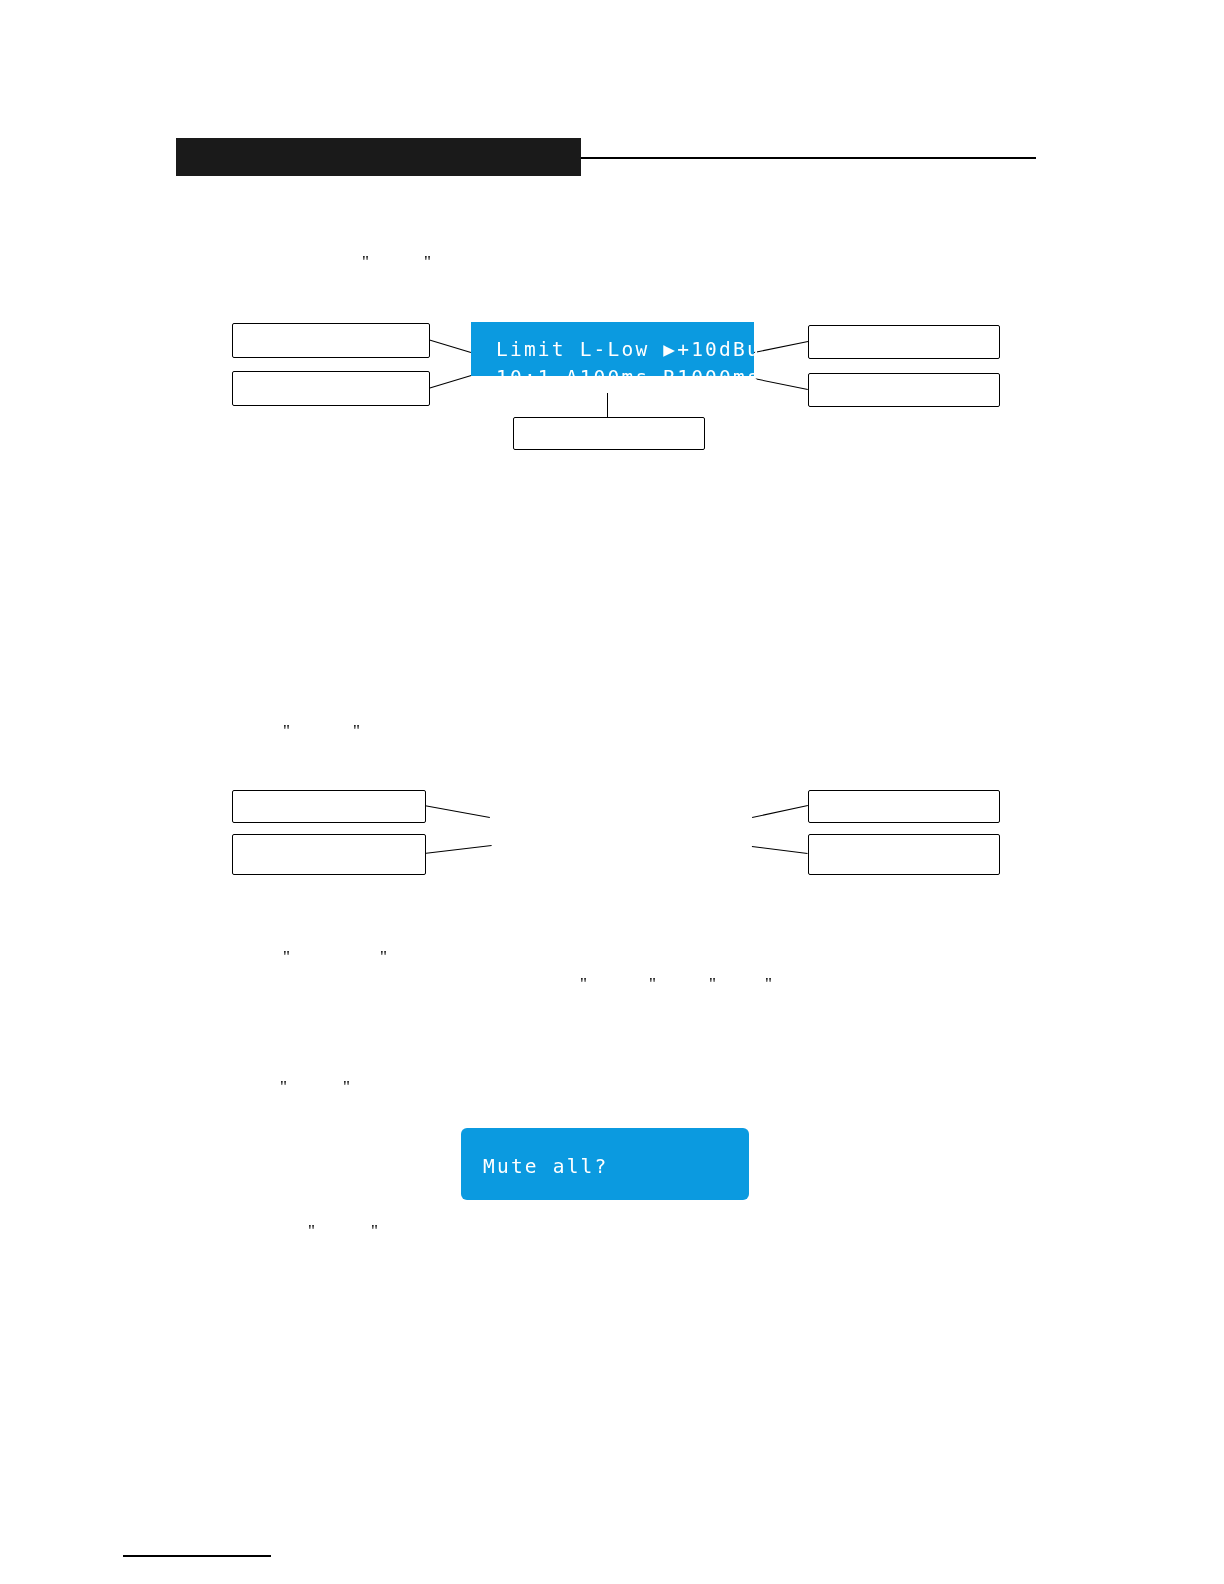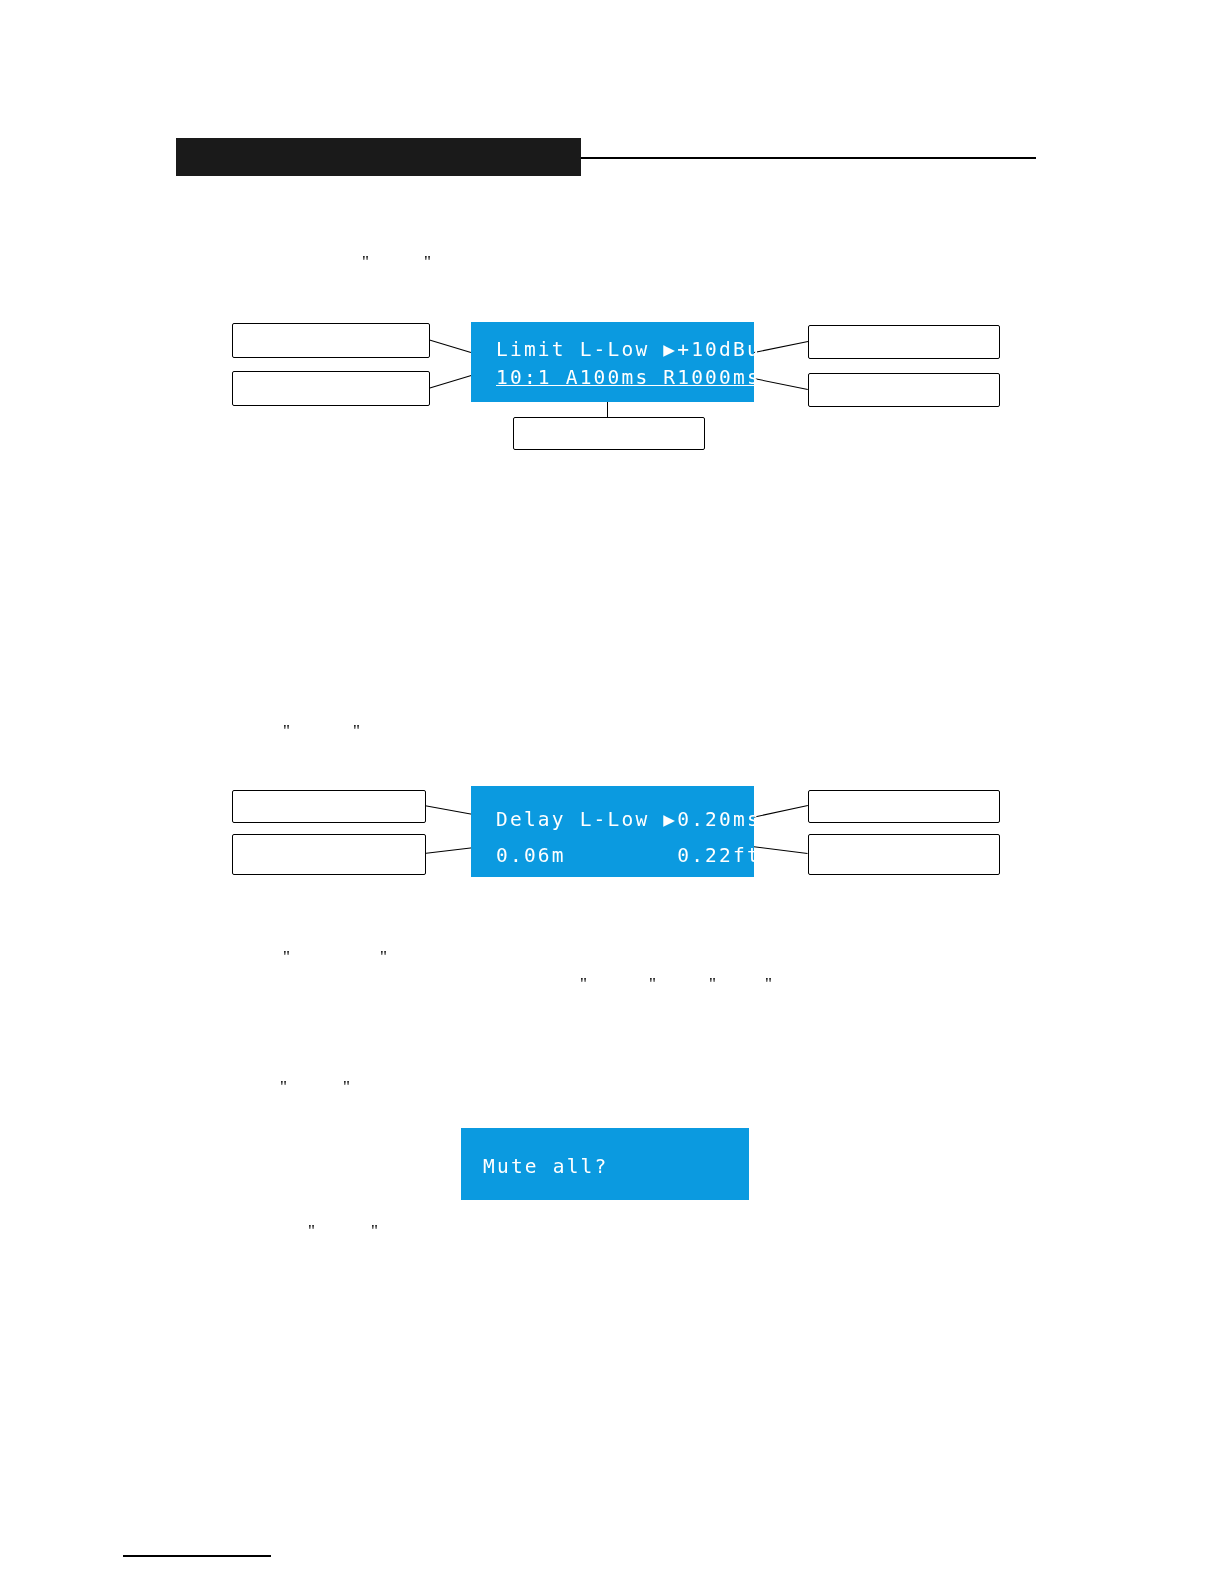--- a/index.html
+++ b/index.html
@@ -56,21 +56,21 @@
     background: #0b9ae0;
     color: #ffffff;
     font-family: "DejaVu Sans Mono", monospace;
     white-space: pre;
     letter-spacing: 2.2px;
   }
   #lcd-limit {
     left: 471px;
     top: 322px;
     width: 283px;
-    height: 80px;
+    height: 54px;
     font-size: 19.5px;
   }
   #lcd-limit .lcd-line1 { position: absolute; left: 25px; top: 16px; }
   #lcd-limit .lcd-line2 { position: absolute; left: 25px; top: 44px; text-decoration: underline; }
 
   #lcd-delay {
     left: 471px;
     top: 786px;
     width: 283px;
     height: 91px;
@@ -78,20 +78,21 @@
   }
   #lcd-delay .lcd-line1 { position: absolute; left: 25px; top: 22px; }
   #lcd-delay .lcd-line2 { position: absolute; left: 25px; top: 58px; }
 
   #lcd-mute {
     left: 461px;
     top: 1128px;
     width: 288px;
     height: 72px;
     font-size: 19.5px;
+    border-radius: 6px;
   }
   #lcd-mute .lcd-line1 { position: absolute; left: 22px; top: 27px; }
 
   
   .callout {
     position: absolute;
     border: 1.4px solid #000000;
     background: #ffffff;
     border-radius: 2px;
   }
@@ -161,23 +162,19 @@
       <div class="callout" style="left: 232px; top: 834px; width: 192px; height: 39px;"></div>
       <div class="callout" style="left: 808px; top: 790px; width: 190px; height: 31px;"></div>
       <div class="callout" style="left: 808px; top: 834px; width: 190px; height: 39px;"></div>
     </div>
 
   <div class="lcd" id="lcd-limit">
     <span class="lcd-line1">Limit L-Low ▶+10dBu</span>
     <span class="lcd-line2">10:1 A100ms R1000ms</span>
   </div>
 
-  <div class="lcd" id="lcd-delay">
-    <span class="lcd-line1">Delay L-Low ▶0.20ms</span>
-    <span class="lcd-line2">0.06m        0.22ft</span>
-  </div>
 
   <div class="lcd" id="lcd-mute">
     <span class="lcd-line1">Mute all?</span>
   </div>
 
   <div class="footer-rule"></div>
 </div>
 
 </body></html>

